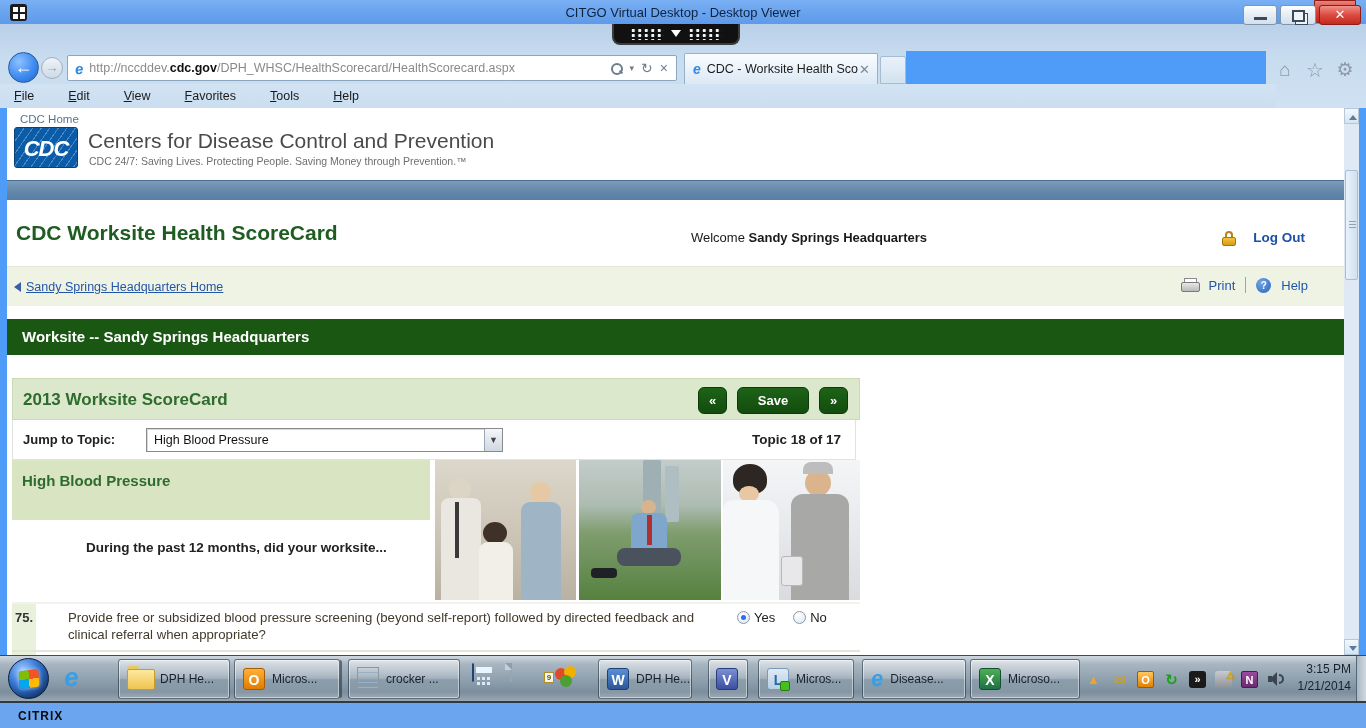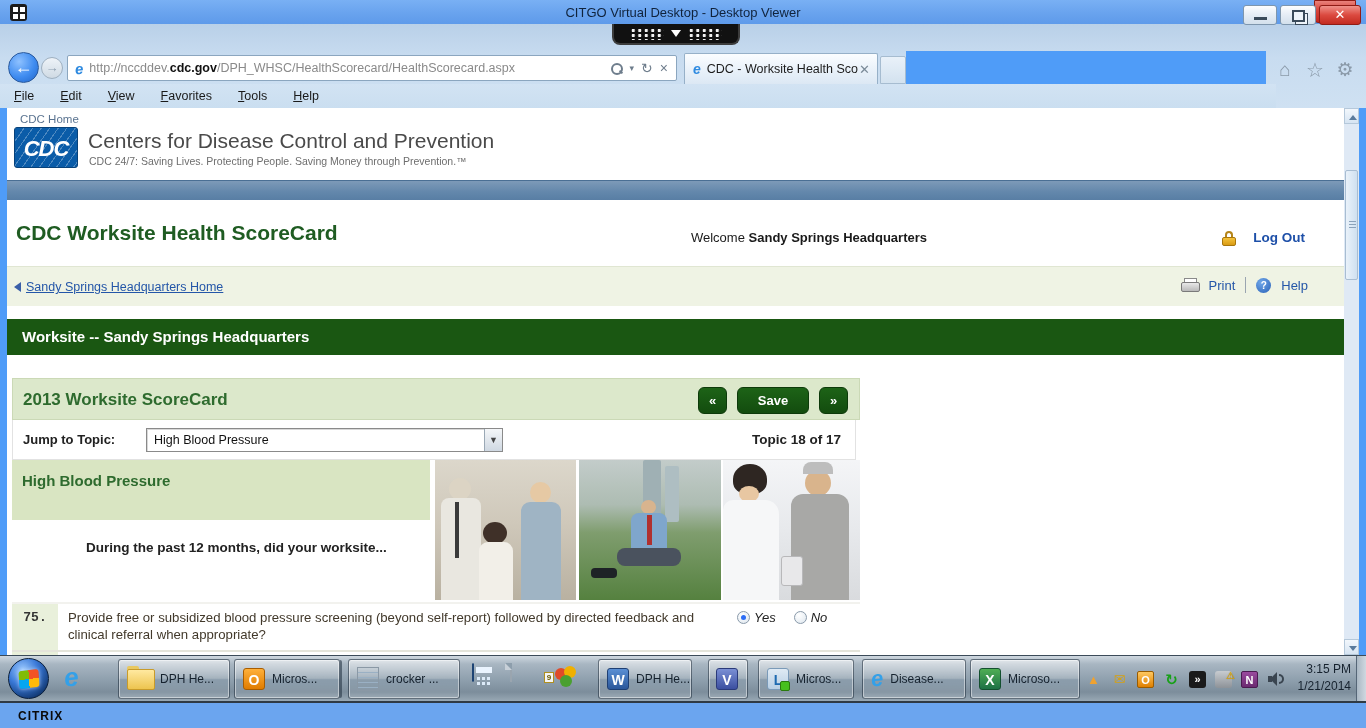--- a/index.html
+++ b/index.html
@@ -71,21 +71,21 @@
   #tab-title { font-size:12.5px; color:#1c1c1c; white-space:nowrap; overflow:hidden; }
   #tab-close { margin-left:auto; margin-right:7px; color:#7a8a98; font-size:13px; }
   #newtab-stub { left:880px; top:56px; width:26px; height:28px;
     background:linear-gradient(180deg,#e9f1f9,#d3e2ef); border:1px solid #a6bcd0; border-radius:2px 2px 0 0; }
 
   .chrome-icon { top:58px; width:26px; height:24px; color:#8b9aa9; font-size:19px; text-align:center; line-height:24px; }
   #icon-home { left:1272px; }
   #icon-star { left:1302px; font-size:20px; }
   #icon-gear { left:1332px; }
 
-  #menubar { left:0; top:84px; width:1276px; height:24px; background:linear-gradient(180deg,#d2e3f3,#cadef0); display:flex; align-items:center; gap:26px; padding-left:14px; }
+  #menubar { left:0; top:84px; width:1276px; height:24px; background:linear-gradient(180deg,#d2e3f3,#cadef0); display:flex; align-items:center; gap:34px; padding-left:14px; }
   .menu-item { font-size:12.5px; color:#1a1a1a; }
   .menu-item:first-letter { text-decoration:underline; }
 
   
   #page { left:7px; top:108px; width:1337px; height:547px; background:#fff; overflow:hidden; }
   
 
   #cdc-home { left:13px; top:5px; font-size:11.5px; color:#5a7390; }
   #cdc-logo { left:7px; top:19px; width:64px; height:41px; background:#0a5ca8; border-radius:3px;
     background-image:repeating-linear-gradient(125deg,rgba(255,255,255,.28) 0 1px,transparent 1px 7px);
@@ -141,27 +141,27 @@
 
   .photo { position:absolute; top:0; height:140px; overflow:hidden; }
   #photo-1 { left:423px; width:141px; background:linear-gradient(180deg,#dcd7cb 0%,#cfc8ba 45%,#b9b1a1 100%); }
   #photo-2 { left:567px; width:142px; background:linear-gradient(180deg,#c3ccca 0%,#adbcb2 32%,#7f9d6e 52%,#55813f 100%); }
   #photo-3 { left:711px; width:137px; background:linear-gradient(180deg,#f4f5f7 0%,#e7e9ec 50%,#d9dbde 100%); }
   .ph-shape { position:absolute; }
 
   .q-row { position:absolute; left:0; width:848px; background:#fff; border-top:2px solid #f2f2ee; }
   #q-row-75 { top:224px; height:48px; }
   #q-row-76 { top:272px; height:48px; border-top:2px solid #e4e4da; }
-  .q-num { position:absolute; left:0; top:0; width:46px; height:100%; background:#e9f0db; font-size:13px; font-weight:bold; color:#333; text-align:center; padding-top:6px;font-family:Liberation Mono, monospace; }
+  .q-num { position:absolute; left:0; top:0; width:24px; height:100%; background:#e9f0db; font-size:13px; font-weight:bold; color:#333; text-align:center; padding-top:6px; }
   .q-text { position:absolute; left:56px; top:6px; width:640px; font-size:13.2px; color:#42392b; line-height:1.28; }
   .q-answers { position:absolute; left:725px; top:6px; display:flex; gap:18px; align-items:center; }
   .radio { width:13px; height:13px; border-radius:50%; border:1px solid #8a9aaa; background:radial-gradient(circle at 35% 30%,#ffffff,#dde6ee); position:relative; }
   .radio.checked::after { content:""; position:absolute; left:3px; top:3px; width:5px; height:5px; border-radius:50%; background:#2d6df5; }
   .radio-label { font-size:13px; color:#222; margin-left:4px; }
-  .answer-opt { display:flex; align-items:center;font-style:italic; }
+  .answer-opt { display:flex; align-items:center; }
 
   
   #scrollbar { left:1344px; top:108px; width:15px; height:547px; background:#dfe9f5; }
   .sb-btn { position:absolute; left:0; width:15px; height:16px; background:linear-gradient(180deg,#f2f7fc,#d6e4f2); border:1px solid #b5c8da; }
   .sb-btn::before { content:""; position:absolute; left:4px; }
   #sb-up { top:0; } #sb-up::before { top:6px; border-left:4px solid transparent; border-right:4px solid transparent; border-bottom:5px solid #5a7b9c; }
   #sb-down { bottom:0; } #sb-down::before { top:6px; border-left:4px solid transparent; border-right:4px solid transparent; border-top:5px solid #5a7b9c; }
   #sb-thumb { position:absolute; left:1px; top:62px; width:13px; height:110px; background:linear-gradient(90deg,#eaf2fa,#cfe0f0); border:1px solid #a8bdd2; border-radius:2px; }
   #sb-thumb::before { content:""; position:absolute; left:3px; top:50px; width:7px; height:1px; background:#8aa2ba; box-shadow:0 3px #8aa2ba,0 6px #8aa2ba; }
 

